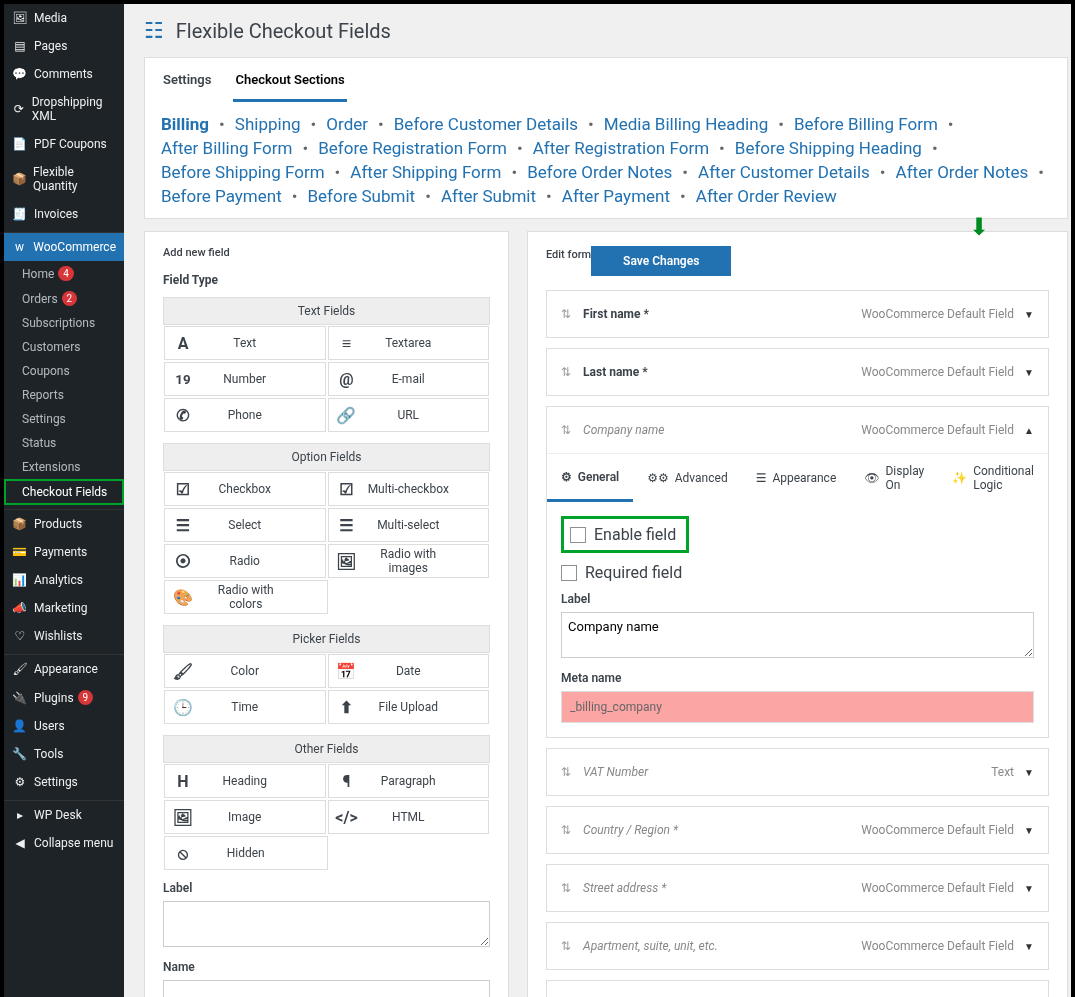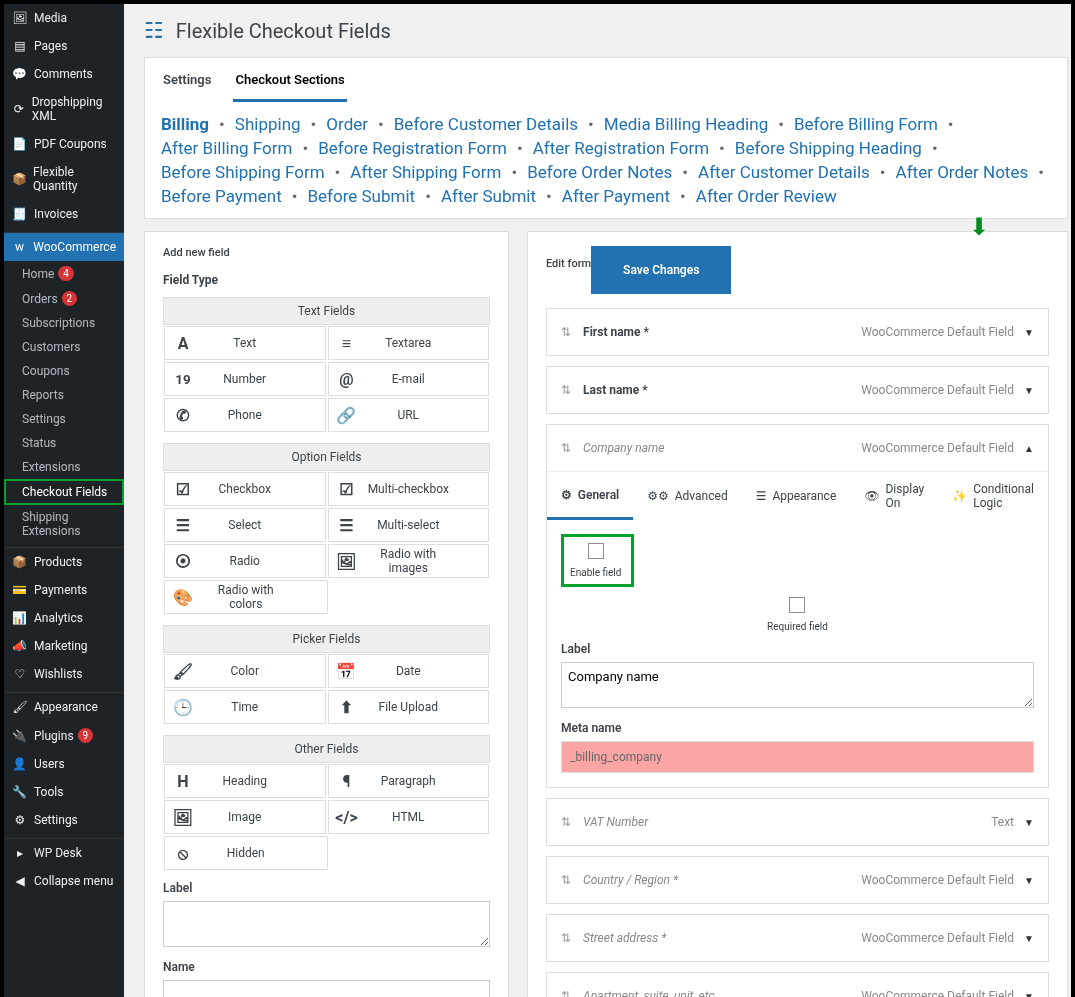--- a/index.html
+++ b/index.html
@@ -35,34 +35,34 @@
 .ft-grid { display: grid; grid-template-columns: 1fr 1fr; gap: 0; margin-bottom: 10px; }
 .ft-cell { border: 1px solid #ddd; margin: 1px; display: flex; align-items: center; height: 34px; cursor: pointer; }
 .ft-cell.single { grid-column: 1 / 3; width: 50%; }
 .ft-icon { width: 36px; display: flex; align-items: center; justify-content: center; font-size: 16px; font-weight: bold; }
 .ft-label { flex: 1; text-align: center; font-size: 12px; padding-right: 36px; }
 .fld-label { font-size: 12px; font-weight: 600; margin-top: 10px; margin-bottom: 6px; display: block; }
 textarea.txt, input.txt { width: 100%; border: 1px solid #ccc; padding: 6px; font-size: 13px; resize: vertical; }
 textarea.txt { height: 46px; }
 .btn-primary { width: 100%; background: #2271b1; color: #fff; border: none; padding: 12px; font-weight: 600; font-size: 13px; cursor: pointer; margin-top: 16px; }
 .right-head { display: flex; justify-content: flex-start; align-items: center; margin-bottom: 14px; }
-.btn-save { background: #2271b1; color: #fff; border: none; padding: 17px 32px; font-weight: 600; font-size: 12px; cursor: pointer; }
+.btn-save { background: #2271b1; color: #fff; border: none; padding: 8px 32px; font-weight: 600; font-size: 12px; cursor: pointer; }
 .form-item { border: 1px solid #ddd; margin-bottom: 10px; display: flex; align-items: center; padding: 16px 14px; font-size: 12px; }
 .form-item.collapsed { cursor: pointer; }
 .drag { margin-right: 12px; color: #999; }
 .fi-name { font-weight: 700; }
 .fi-name.muted { font-weight: 400; font-style: italic; color: #888; }
 .fi-right { margin-left: auto; color: #888; display: flex; align-items: center; gap: 10px; }
 .expanded-box { border: 1px solid #ddd; margin-bottom: 10px; }
 .exp-head { display: flex; align-items: center; padding: 16px 14px; font-size: 12px; }
 .exp-tabs { display: flex; border-top: 1px solid #eee; gap: 0; font-size: 12px; }
 .etab { padding: 10px 14px; display: flex; align-items: center; gap: 6px; cursor: pointer; }
 .etab.active { border-bottom: 3px solid #2271b1; font-weight: 600; }
 .exp-body { padding: 14px; }
-.chk-row { display: flex; align-items: center; gap: 8px; margin-bottom: 10px; font-size: 10px; flex-direction: column; }
+.chk-row { display: flex; align-items: center; gap: 8px; margin-bottom: 10px; font-size: 16px; }
 .chkbox { width: 16px; height: 16px; border: 1px solid #8c8f94; }
 .chk-row.highlight { border: 3px solid #00a32a; display: inline-flex; padding: 6px 10px 6px 6px; }
 input.ro { background: #fca5a5; border: 1px solid #ddd; padding: 8px; width: 100%; font-size: 12px; color: #666; }
 .arrow-down { position: absolute; color: #008a20; font-size: 24px; }
 .arrow-wrap { position: relative; }
 .caret { font-size: 10px; color: #333; }
 </style>
 </head>
 <body>
 
@@ -128,23 +128,20 @@
           <span>Settings</span>
         </div>
         <div class="sb-sub">
           <span>Status</span>
         </div>
         <div class="sb-sub">
           <span>Extensions</span>
         </div>
         <div class="sb-sub highlight">
           <span>Checkout Fields</span>
-        </div>
-        <div class="sb-sub">
-          <span>Shipping Extensions</span>
         </div>
       </div>
     <div class="sb-sep"></div>
     <div id="sb-bottom">
         <div class="sb-item">
           <span class="sb-icon">📦</span>
           <span>Products</span>
         </div>
         <div class="sb-item">
           <span class="sb-icon">💳</span>

